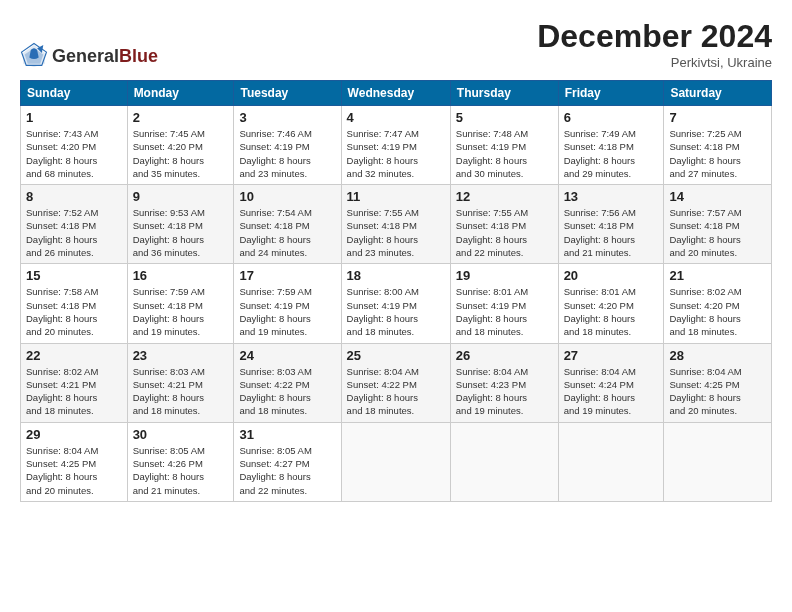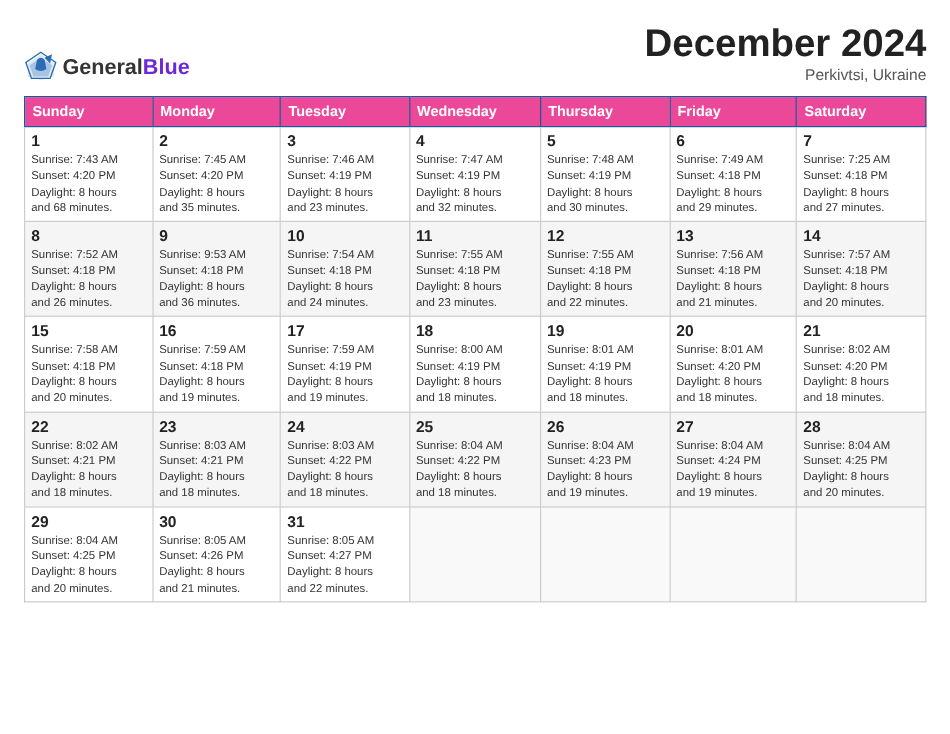--- a/index.html
+++ b/index.html
@@ -26,21 +26,21 @@
       gap: 4px;
     }
     .logo-text-general {
       font-size: 18px;
       font-weight: bold;
       color: #333;
     }
     .logo-text-blue {
       font-size: 18px;
       font-weight: bold;
-      color: #6d28d9;
+      color: #7f1d1d;
     }
     .logo-icon {
       width: 28px;
       height: 28px;
     }
     .title-block {
       text-align: right;
     }
     .title-block h1 {
       font-size: 32px;
@@ -50,21 +50,21 @@
     .title-block .subtitle {
       font-size: 13px;
       color: #555;
     }
     .calendar {
       width: 100%;
       border-collapse: collapse;
       font-size: 10px;
     }
     .calendar thead tr th {
-      background-color: #ec4899;
+      background-color: #0369a1;
       color: #fff;
       text-align: left;
       padding: 5px 6px;
       font-size: 12px;
       font-weight: bold;
       border: 1px solid #1a5a9a;
     }
     .calendar tbody tr td {
       border: 1px solid #ccc;
       vertical-align: top;

